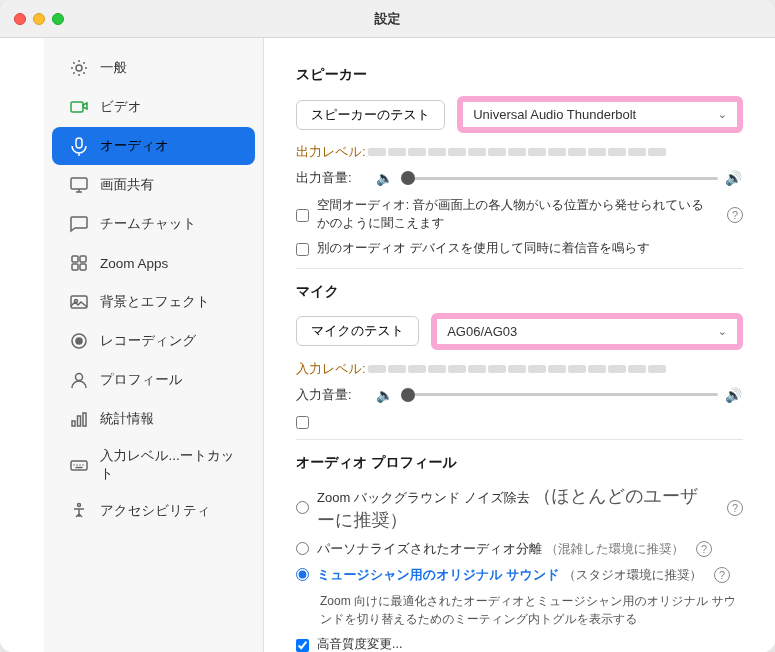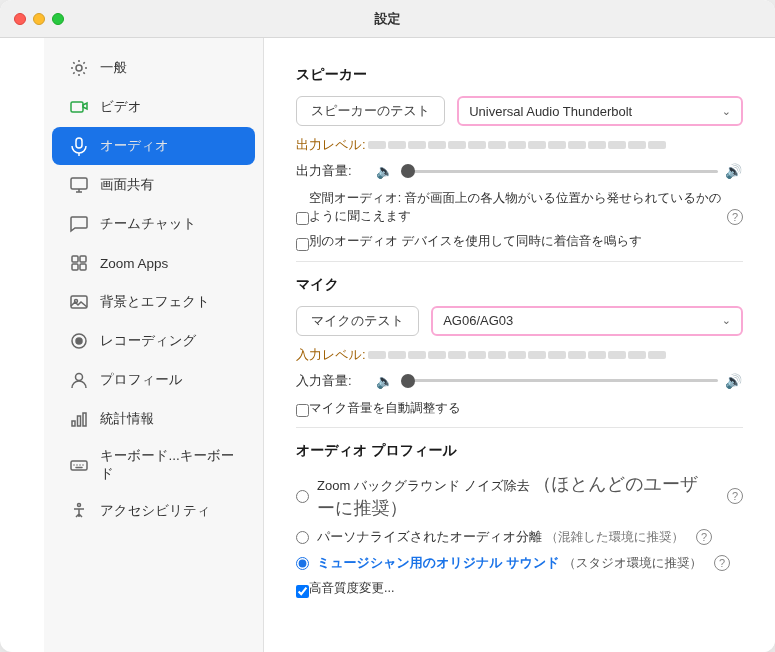--- a/index.html
+++ b/index.html
@@ -71,21 +71,21 @@
       padding: 8px 16px;
       cursor: pointer;
       border-radius: 8px;
       margin: 1px 8px;
       font-size: 13.5px;
       color: #333;
       gap: 10px;
     }
     .sidebar-item.active {
       background: #1a73e8;
-      color: #e5e5e5;
+      color: #000000;
     }
     .sidebar-icon {
       width: 22px;
       height: 22px;
       display: flex;
       align-items: center;
       justify-content: center;
       font-size: 16px;
       flex-shrink: 0;
     }
@@ -113,26 +113,26 @@
       margin-bottom: 10px;
       gap: 12px;
     }
     .test-btn {
       background: #fff;
       border: 1px solid #ccc;
       border-radius: 6px;
       padding: 5px 14px;
       font-size: 13px;
       cursor: pointer;
-      color: #404040;
+      color: #000000;
       min-width: 90px;
     }
     .select-box {
       flex: 1;
-      border: 2px solid #f9a8d4;
+      border: 6px solid #f9a8d4;
       border-radius: 6px;
       padding: 5px 10px;
       font-size: 13px;
       color: #333;
       background: #fff;
       display: flex;
       align-items: center;
       justify-content: space-between;
       cursor: pointer;
       min-height: 30px;
@@ -189,22 +189,23 @@
       width: 14px;
       height: 14px;
       background: #555;
       border-radius: 50%;
       position: absolute;
       top: -5.5px;
       left: 0%;
     }
     .checkbox-row {
       display: flex;
-      align-items: flex-end;
+      align-items: center;
       margin-bottom: 8px;
+      gap: 8px;
     }
     .checkbox-row input[type=checkbox] {
       margin-top: 2px;
       flex-shrink: 0;
     }
     .checkbox-text {
       font-size: 12.5px;
       color: #333;
       line-height: 1.4;
     }
@@ -378,21 +379,21 @@
         <span class="sidebar-icon">
           <svg viewBox="0 0 20 20" fill="none" stroke="#666" stroke-width="1.5">
               <rect x="2" y="6" width="16" height="9" rx="1.5"></rect>
               <line x1="5" y1="10" x2="5" y2="10" stroke-linecap="round"></line>
               <line x1="8" y1="10" x2="8" y2="10" stroke-linecap="round"></line>
               <line x1="11" y1="10" x2="11" y2="10" stroke-linecap="round"></line>
               <line x1="14" y1="10" x2="14" y2="10" stroke-linecap="round"></line>
               <line x1="7" y1="12.5" x2="13" y2="12.5" stroke-linecap="round"></line>
             </svg>
         </span>
-        <span class="sidebar-item-label">キーボード...キーボード</span>
+        <span class="sidebar-item-label">入力レベル...ートカット</span>
       </div>
 
       <div class="sidebar-item">
         <span class="sidebar-icon">
           <svg viewBox="0 0 20 20" fill="none" stroke="#666" stroke-width="1.5">
               <circle cx="10" cy="4" r="1.5"></circle>
               <path d="M5 8h10M10 8v8M7 16l3-3 3 3"></path>
             </svg>
         </span>
         <span class="sidebar-item-label">アクセシビリティ</span>
@@ -490,21 +491,20 @@
         <span class="volume-label">入力音量:</span>
         <span class="volume-icon">🔈</span>
         <div class="slider-track">
           <div class="slider-thumb" style="left:0%"></div>
         </div>
         <span class="volume-icon">🔊</span>
       </div>
 
       <div class="checkbox-row">
         <input type="checkbox" style="">
-        <span class="checkbox-text">マイク音量を自動調整する</span>
       </div>
 
       <div class="divider"></div>
 
       <div class="section-title">オーディオ プロフィール</div>
 
       <div class="radio-row">
         <input type="radio" name="audio-profile" style="">
         <span class="radio-label">
           <span>Zoom バックグラウンド ノイズ除去</span>
@@ -524,20 +524,21 @@
 
       <div class="radio-row">
         <input type="radio" name="audio-profile" checked="" style="accent-color: rgb(26, 115, 232);">
         <span class="radio-label" style="font-weight:600;color:#1a73e8;">
           <span>ミュージシャン用のオリジナル サウンド</span>
           <span style="color:#555;font-size:12.5px;font-weight:400">（スタジオ環境に推奨）</span>
         </span>
         <span class="help-icon">?</span>
       </div>
 
+      <div class="profile-desc">Zoom 向けに最適化されたオーディオとミュージシャン用のオリジナル サウンドを切り替えるためのミーティング内トグルを表示する</div>
 
       <div class="checkbox-row" style="margin-top:4px;">
         <input type="checkbox" checked="" style="">
         <span class="checkbox-text">高音質度変更...</span>
       </div>
 
     </div>
   </div>
 </div>
 

